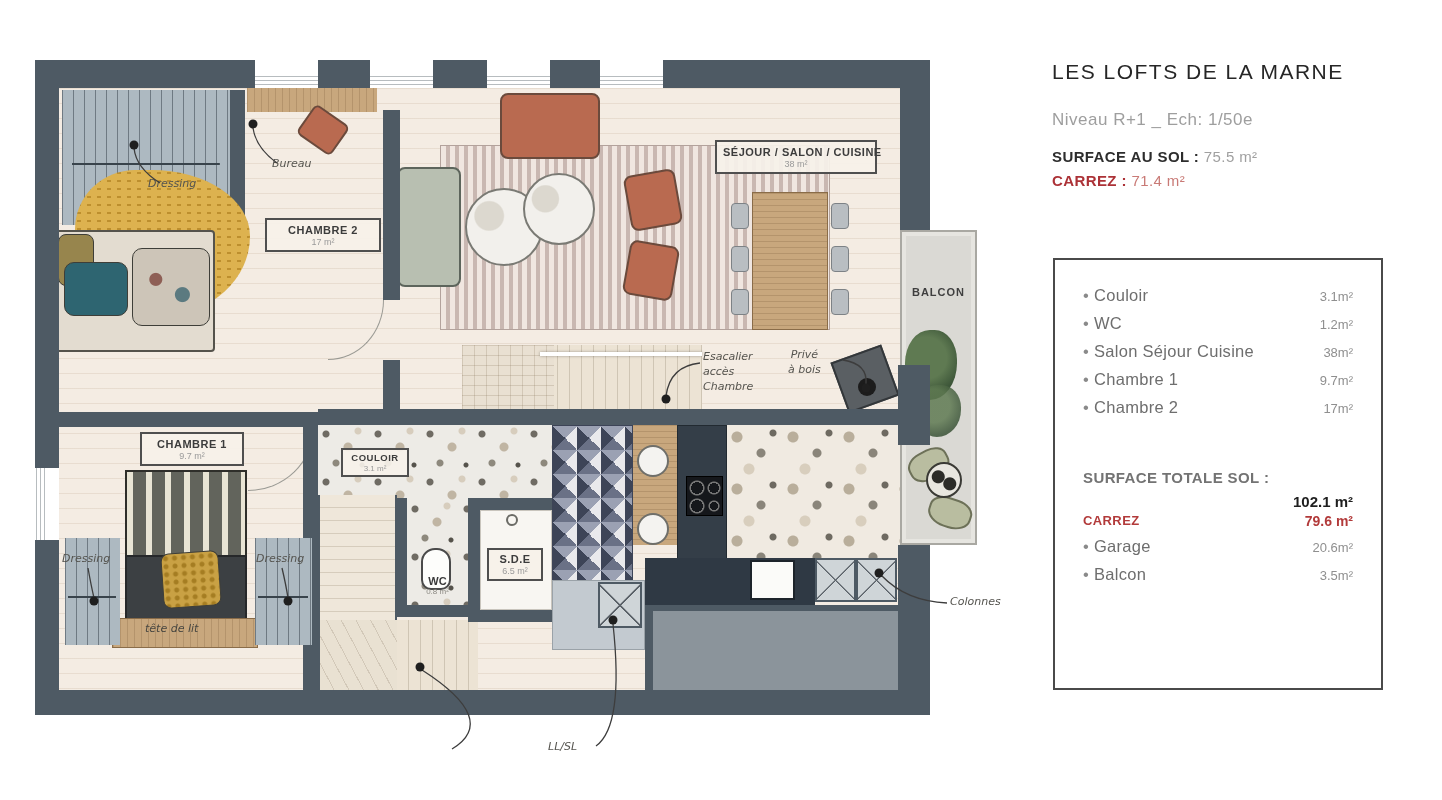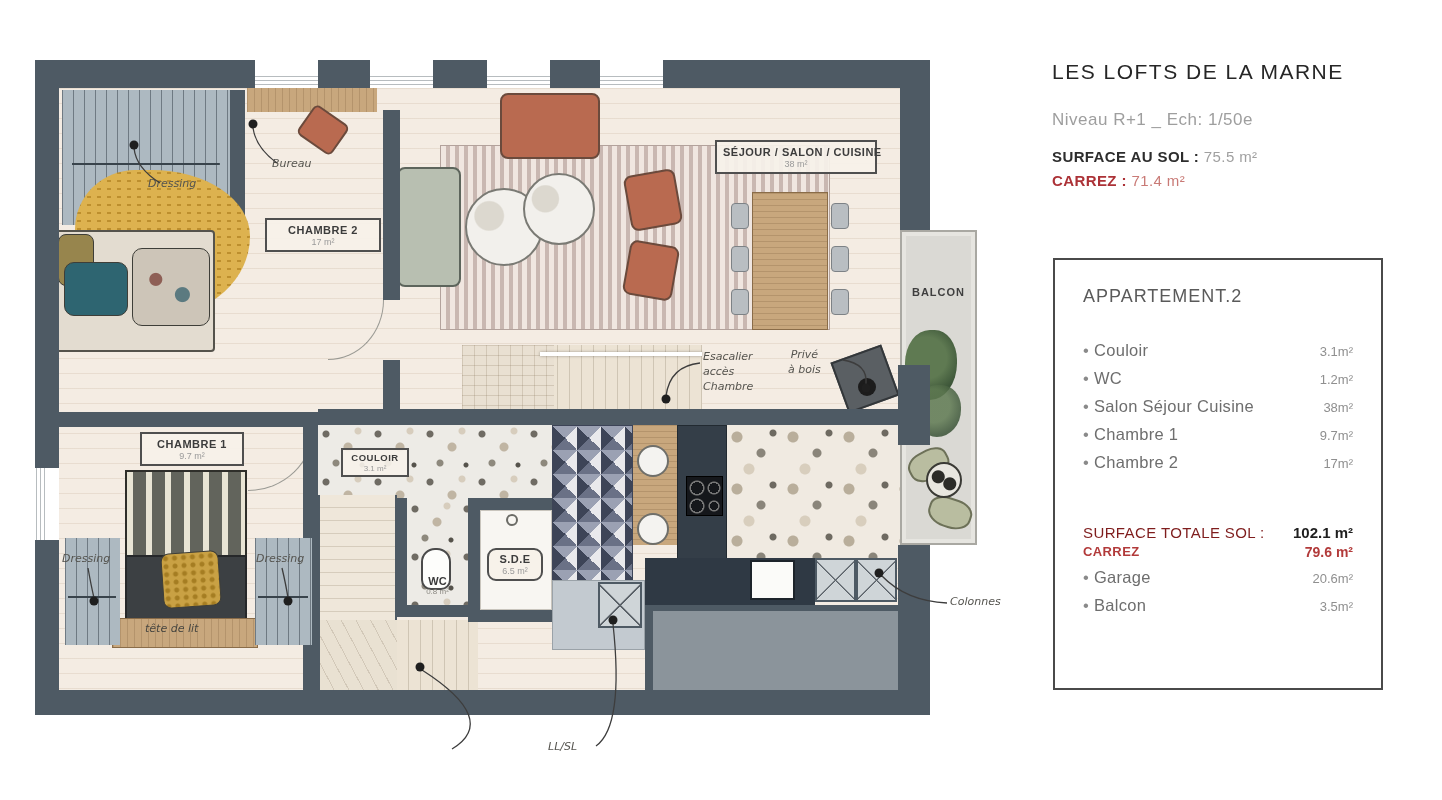--- a/index.html
+++ b/index.html
@@ -102,22 +102,22 @@
   .panel-line.red .lab { color:#ac3237; }
   .panel-line.red .val { color:#c97a76; }
   .apt-box { position:absolute; left:1053px; top:258px; width:330px; height:432px;
       border:2px solid #4a4a4a; padding:26px 28px; }
   .apt-title { font-size:18px; color:#5a5a5a; letter-spacing:1px; margin-bottom:34px; }
   .apt-row { display:flex; justify-content:space-between; align-items:baseline; margin-bottom:9px; }
   .apt-row .nm { font-size:16.5px; color:#6e6e6e; letter-spacing:.3px; }
   .apt-row .nm::before { content:"• "; color:#8a8a8a; }
   .apt-row .ar { font-size:13px; color:#8f8f8f; }
   .apt-total { display:flex; justify-content:space-between; margin-top:52px; }
-  .apt-total .lab { font-size:15px; font-weight:normal; color:#7f1d1d; letter-spacing:.4px; }
-  .apt-total .val { font-size:15px; font-weight:bold; color:#1f1f1f; }
+  .apt-total .lab { font-size:15px; font-weight:bold; color:#737373; letter-spacing:.4px; }
+  .apt-total .val { font-size:15px; font-weight:bold; color:#1f1f1f;margin-top:24px; }
   .apt-carrez { display:flex; justify-content:space-between; margin-top:3px; margin-bottom:8px; }
   .apt-carrez .lab { font-size:13px; font-weight:bold; color:#b23a3a; letter-spacing:.4px; }
   .apt-carrez .val { font-size:14px; font-weight:bold; color:#b23a3a; }
 
   svg.overlay { position:absolute; left:0; top:0; z-index:60; pointer-events:none; }
 </style>
 </head>
 <body>
 
 <div class="page">
@@ -230,21 +230,21 @@
     <div class="ar">17 m²</div>
   </div>
   <div class="lblbox" style="left:140px;top:432px;width:104px;">
     <div class="nm">CHAMBRE 1</div>
     <div class="ar">9.7 m²</div>
   </div>
   <div class="lblbox" style="left:341px;top:448px;width:68px;padding:2px 4px;">
     <div class="nm" style="font-size:9.5px;">COULOIR</div>
     <div class="ar" style="font-size:8px;">3.1 m²</div>
   </div>
-  <div class="lblbox" style="left:487px;top:548px;width:56px;padding:3px 4px;border-radius:9px;">
+  <div class="lblbox" style="left:487px;top:548px;width:56px;padding:3px 4px;">
     <div class="nm">S.D.E</div>
     <div class="ar">6.5 m²</div>
   </div>
   <div class="abs" style="left:407px;top:575px;width:61px;text-align:center;z-index:20;">
     <div style="font-size:11px;font-weight:bold;color:#3a3a3a;">WC</div>
     <div style="font-size:8px;color:#8d8b84;">0.8 m²</div>
   </div>
   <div class="abs" style="left:902px;top:286px;width:73px;text-align:center;font-size:11px;letter-spacing:1px;color:#3f3f3f;font-weight:bold;">BALCON</div>
 
   <div class="annot" style="left:148px;top:177px;">Dressing</div>
@@ -290,21 +290,20 @@
   <div class="panel-line" style="top:148px;">
     <span class="lab">SURFACE AU SOL :</span>
     <span class="val">75.5 m²</span>
   </div>
   <div class="panel-line red" style="top:172px;">
     <span class="lab">CARREZ :</span>
     <span class="val">71.4 m²</span>
   </div>
 
   <div class="apt-box">
-    <div class="apt-title">APPARTEMENT.2</div>
     <div class="apt-row">
       <span class="nm">Couloir</span>
       <span class="ar">3.1m²</span>
       </div>
     <div class="apt-row">
       <span class="nm">WC</span>
       <span class="ar">1.2m²</span>
       </div>
     <div class="apt-row">
       <span class="nm">Salon Séjour Cuisine</span>

